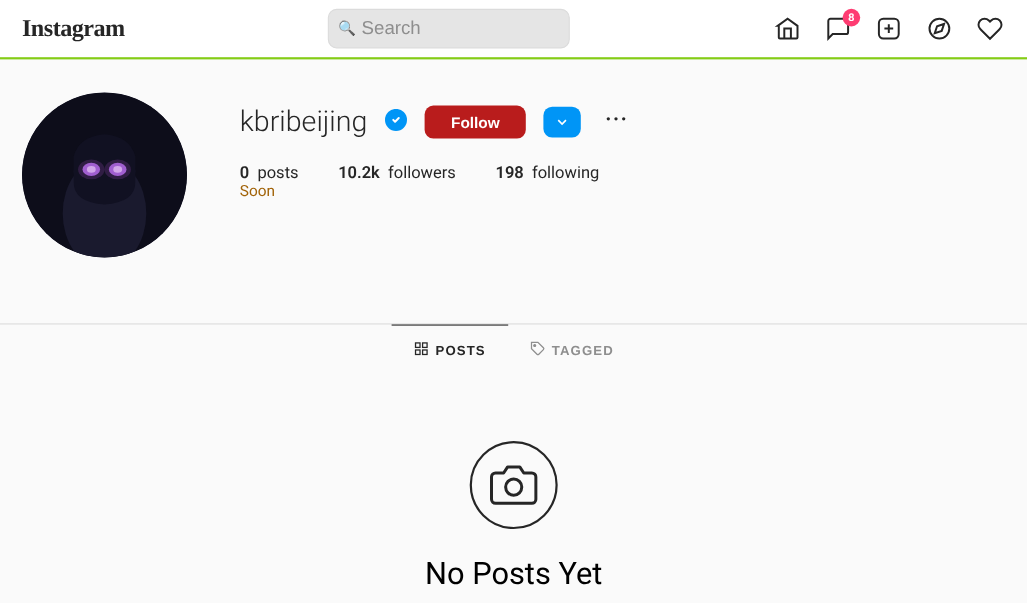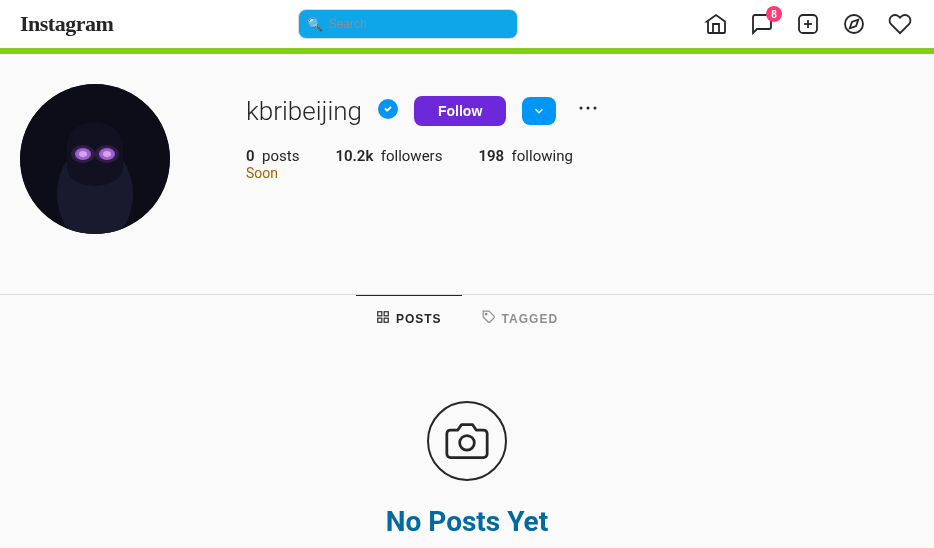--- a/index.html
+++ b/index.html
@@ -1,21 +1,21 @@
 <!DOCTYPE html>
 <html><head>
   <meta charset="utf-8">
   <style>
     * { box-sizing: border-box; margin: 0; padding: 0; }
     body { font-family: -apple-system, BlinkMacSystemFont, 'Segoe UI', Roboto, Helvetica, Arial, sans-serif; background: #fafafa; color: #262626; }
 
     
     .header {
       background: #fff;
-      border-bottom: 6px solid #84cc16;
+      border-bottom: 2px solid #84cc16;
       height: 54px;
       display: flex;
       align-items: center;
       justify-content: space-between;
       padding: 16px 20px;
       position: sticky;
       top: 0;
       z-index: 100;
     }
     .header-logo {
@@ -33,25 +33,25 @@
     .header-search-wrap .search-icon-inner {
       position: absolute;
       left: 10px;
       top: 50%;
       transform: translateY(-50%);
       color: #8e8e8e;
       font-size: 13px;
     }
     .header-search {
       width: 100%;
-      background: #0ea5e9;
+      background: #e5e5e5;
       border: 1px solid #dbdbdb;
       border-radius: 8px;
       padding: 7px 12px 7px 30px;
-      font-size: 12px;
+      font-size: 17px;
       color: #262626;
       outline: none;
     }
     .header-search::placeholder { color: #8e8e8e; }
     .header-icons {
       display: flex;
       align-items: center;
       gap: 18px;
     }
     .header-icon-btn {
@@ -84,21 +84,21 @@
 
     
     .profile-container {
       max-width: 935px;
       margin: 0 auto;
       padding: 30px 20px 20px;
     }
     .profile-header {
       display: flex;
       align-items: flex-start;
-      gap: 76px;
+      gap: 48px;
       margin-bottom: 40px;
     }
     .avatar-wrap {
       width: 150px;
       height: 150px;
       border-radius: 50%;
       overflow: hidden;
       flex-shrink: 0;
       background: #1a1a2e;
       display: flex;
@@ -119,21 +119,21 @@
     .username {
       font-size: 26px;
       font-weight: 300;
       color: #262626;
     }
     .verified-icon {
       color: #0095f6;
       font-size: 18px;
     }
     .btn-follow {
-      background: #6d28d9;
+      background: #b91c1c;
       color: #fff;
       border: none;
       border-radius: 8px;
       padding: 7px 24px;
       font-size: 14px;
       font-weight: 600;
       cursor: pointer;
     }
     .btn-dropdown {
       background: #0095f6;
@@ -223,22 +223,22 @@
       height: 80px;
       border-radius: 50%;
       border: 2px solid #262626;
       display: flex;
       align-items: center;
       justify-content: center;
       margin-bottom: 24px;
     }
     .no-posts-text {
       font-size: 28px;
-      font-weight: 700;
-      color: #0369a1;
+      font-weight: 400;
+      color: #000000;
     }
   </style>
 </head>
 <body>
 
 <header class="header">
   <a class="header-logo">Instagram</a>
 
   <div class="header-search-wrap">
     <span class="search-icon-inner">🔍</span>

